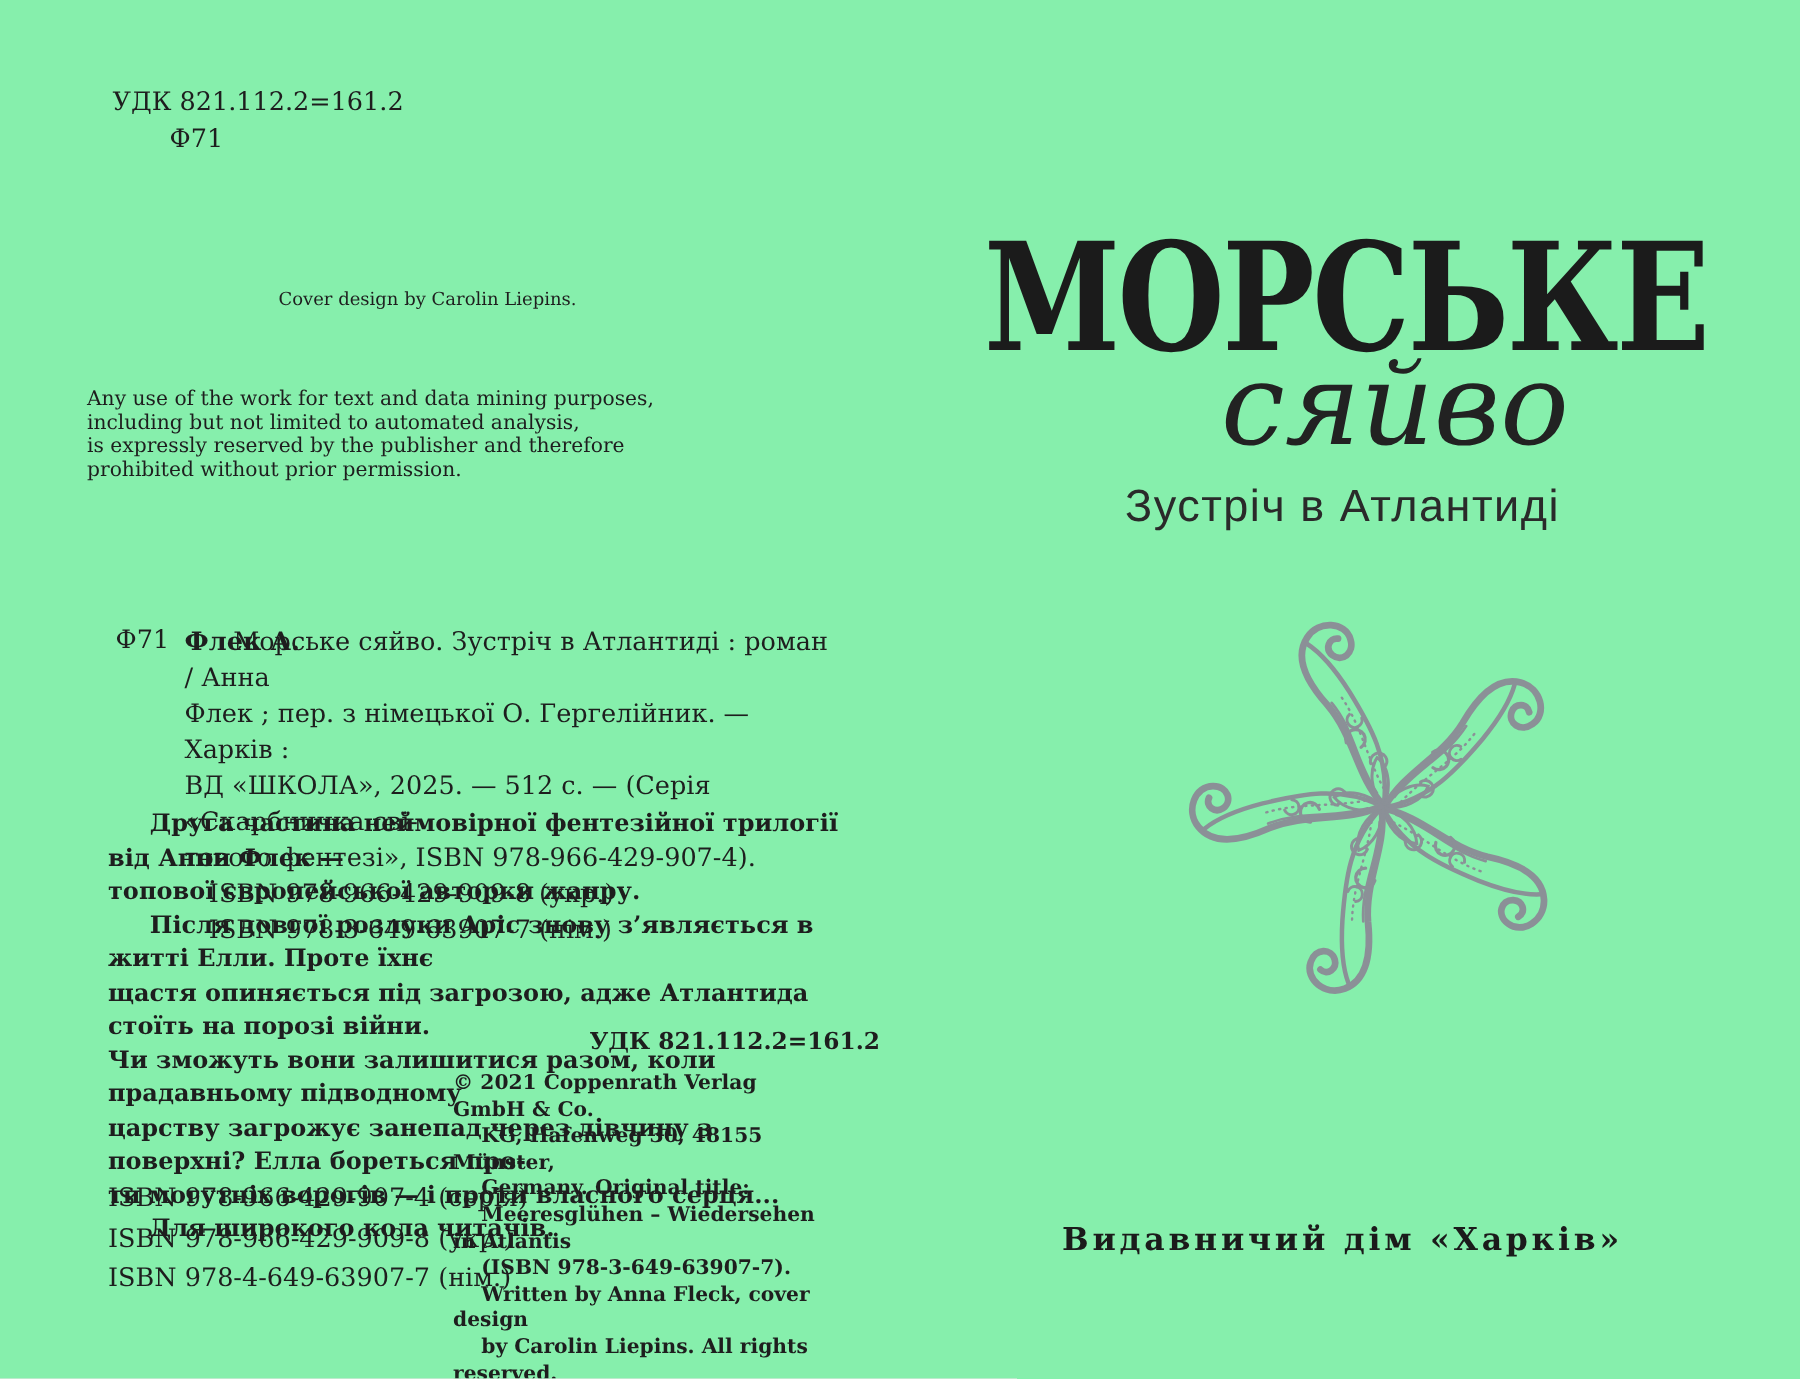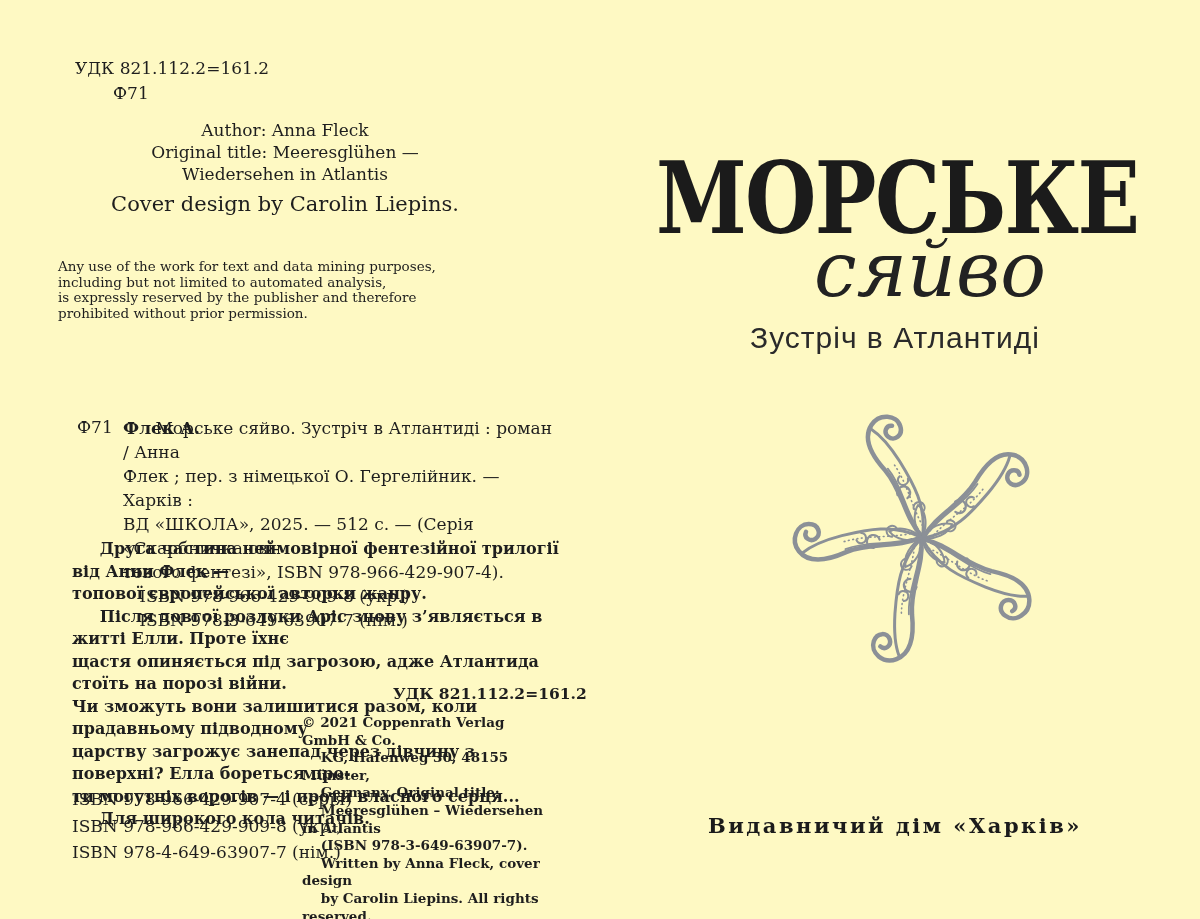--- a/index.html
+++ b/index.html
@@ -1,30 +1,30 @@
 <!DOCTYPE html>
 <html><head>
 <meta charset="utf-8">
 <style>
   html,body{margin:0;padding:0;background:#e8e8e8;}
   .spread{
     position:relative;
     width:1200px;height:919px;
-    background:#fef9c3;
+    background:#86efac;
     overflow:hidden;
     font-family:"DejaVu Serif", serif;
     color:#1e1e1e;
   }
   .abs{position:absolute;}
   .pre{white-space:pre-wrap;}
   
   .udk-top{left:75px;top:56px;font-size:17px;line-height:25px;}
   .udk-top .code2{margin-left:38px;}
   .orig-block{left:70px;top:119px;width:430px;text-align:center;font-size:17px;line-height:22px;}
-  .cover-line{left:70px;top:192px;width:430px;text-align:center;font-size:21px;}
+  .cover-line{left:70px;top:192px;width:430px;text-align:center;font-size:12px;}
   .rights{left:58px;top:259px;width:450px;font-size:13.5px;line-height:15.5px;font-weight:400;}
   .biblio-head{left:123px;top:393px;font-size:17px;font-weight:bold;margin-top:25px;}
   .biblio-code{left:77px;top:417px;font-size:17px;}
   .biblio-record{left:123px;top:416px;width:438px;font-size:17px;line-height:24px;}
   .annotation{left:72px;top:538px;width:492px;font-size:16px;line-height:22.5px;font-weight:600;}
   .udk-bottom{left:393px;top:684px;font-size:15.5px;font-weight:bold;}
   .copyright{left:302px;top:714px;width:250px;font-size:13.5px;line-height:17.6px;font-weight:600;}
   .isbn-block{left:72px;top:786px;font-size:17px;line-height:26.5px;}
   
   .author-name{left:600px;top:84px;width:580px;text-align:center;
@@ -43,23 +43,20 @@
 </head>
 <body>
 
 <div class="spread">
 
   <div class="abs udk-top">
     <div>УДК 821.112.2=161.2</div>
     <div class="code2">Ф71</div>
   </div>
 
-  <div class="abs orig-block pre">Author: Anna Fleck
-Original title: Meeresglühen —
-Wiedersehen in Atlantis</div>
 
   <div class="abs cover-line">Cover design by Carolin Liepins.</div>
 
   <div class="abs rights pre">Any use of the work for text and data mining purposes,
 including but not limited to automated analysis,
 is expressly reserved by the publisher and therefore
 prohibited without prior permission.</div>
 
   <div class="abs biblio-head">Флек А.</div>
   <div class="abs biblio-code">Ф71</div>

